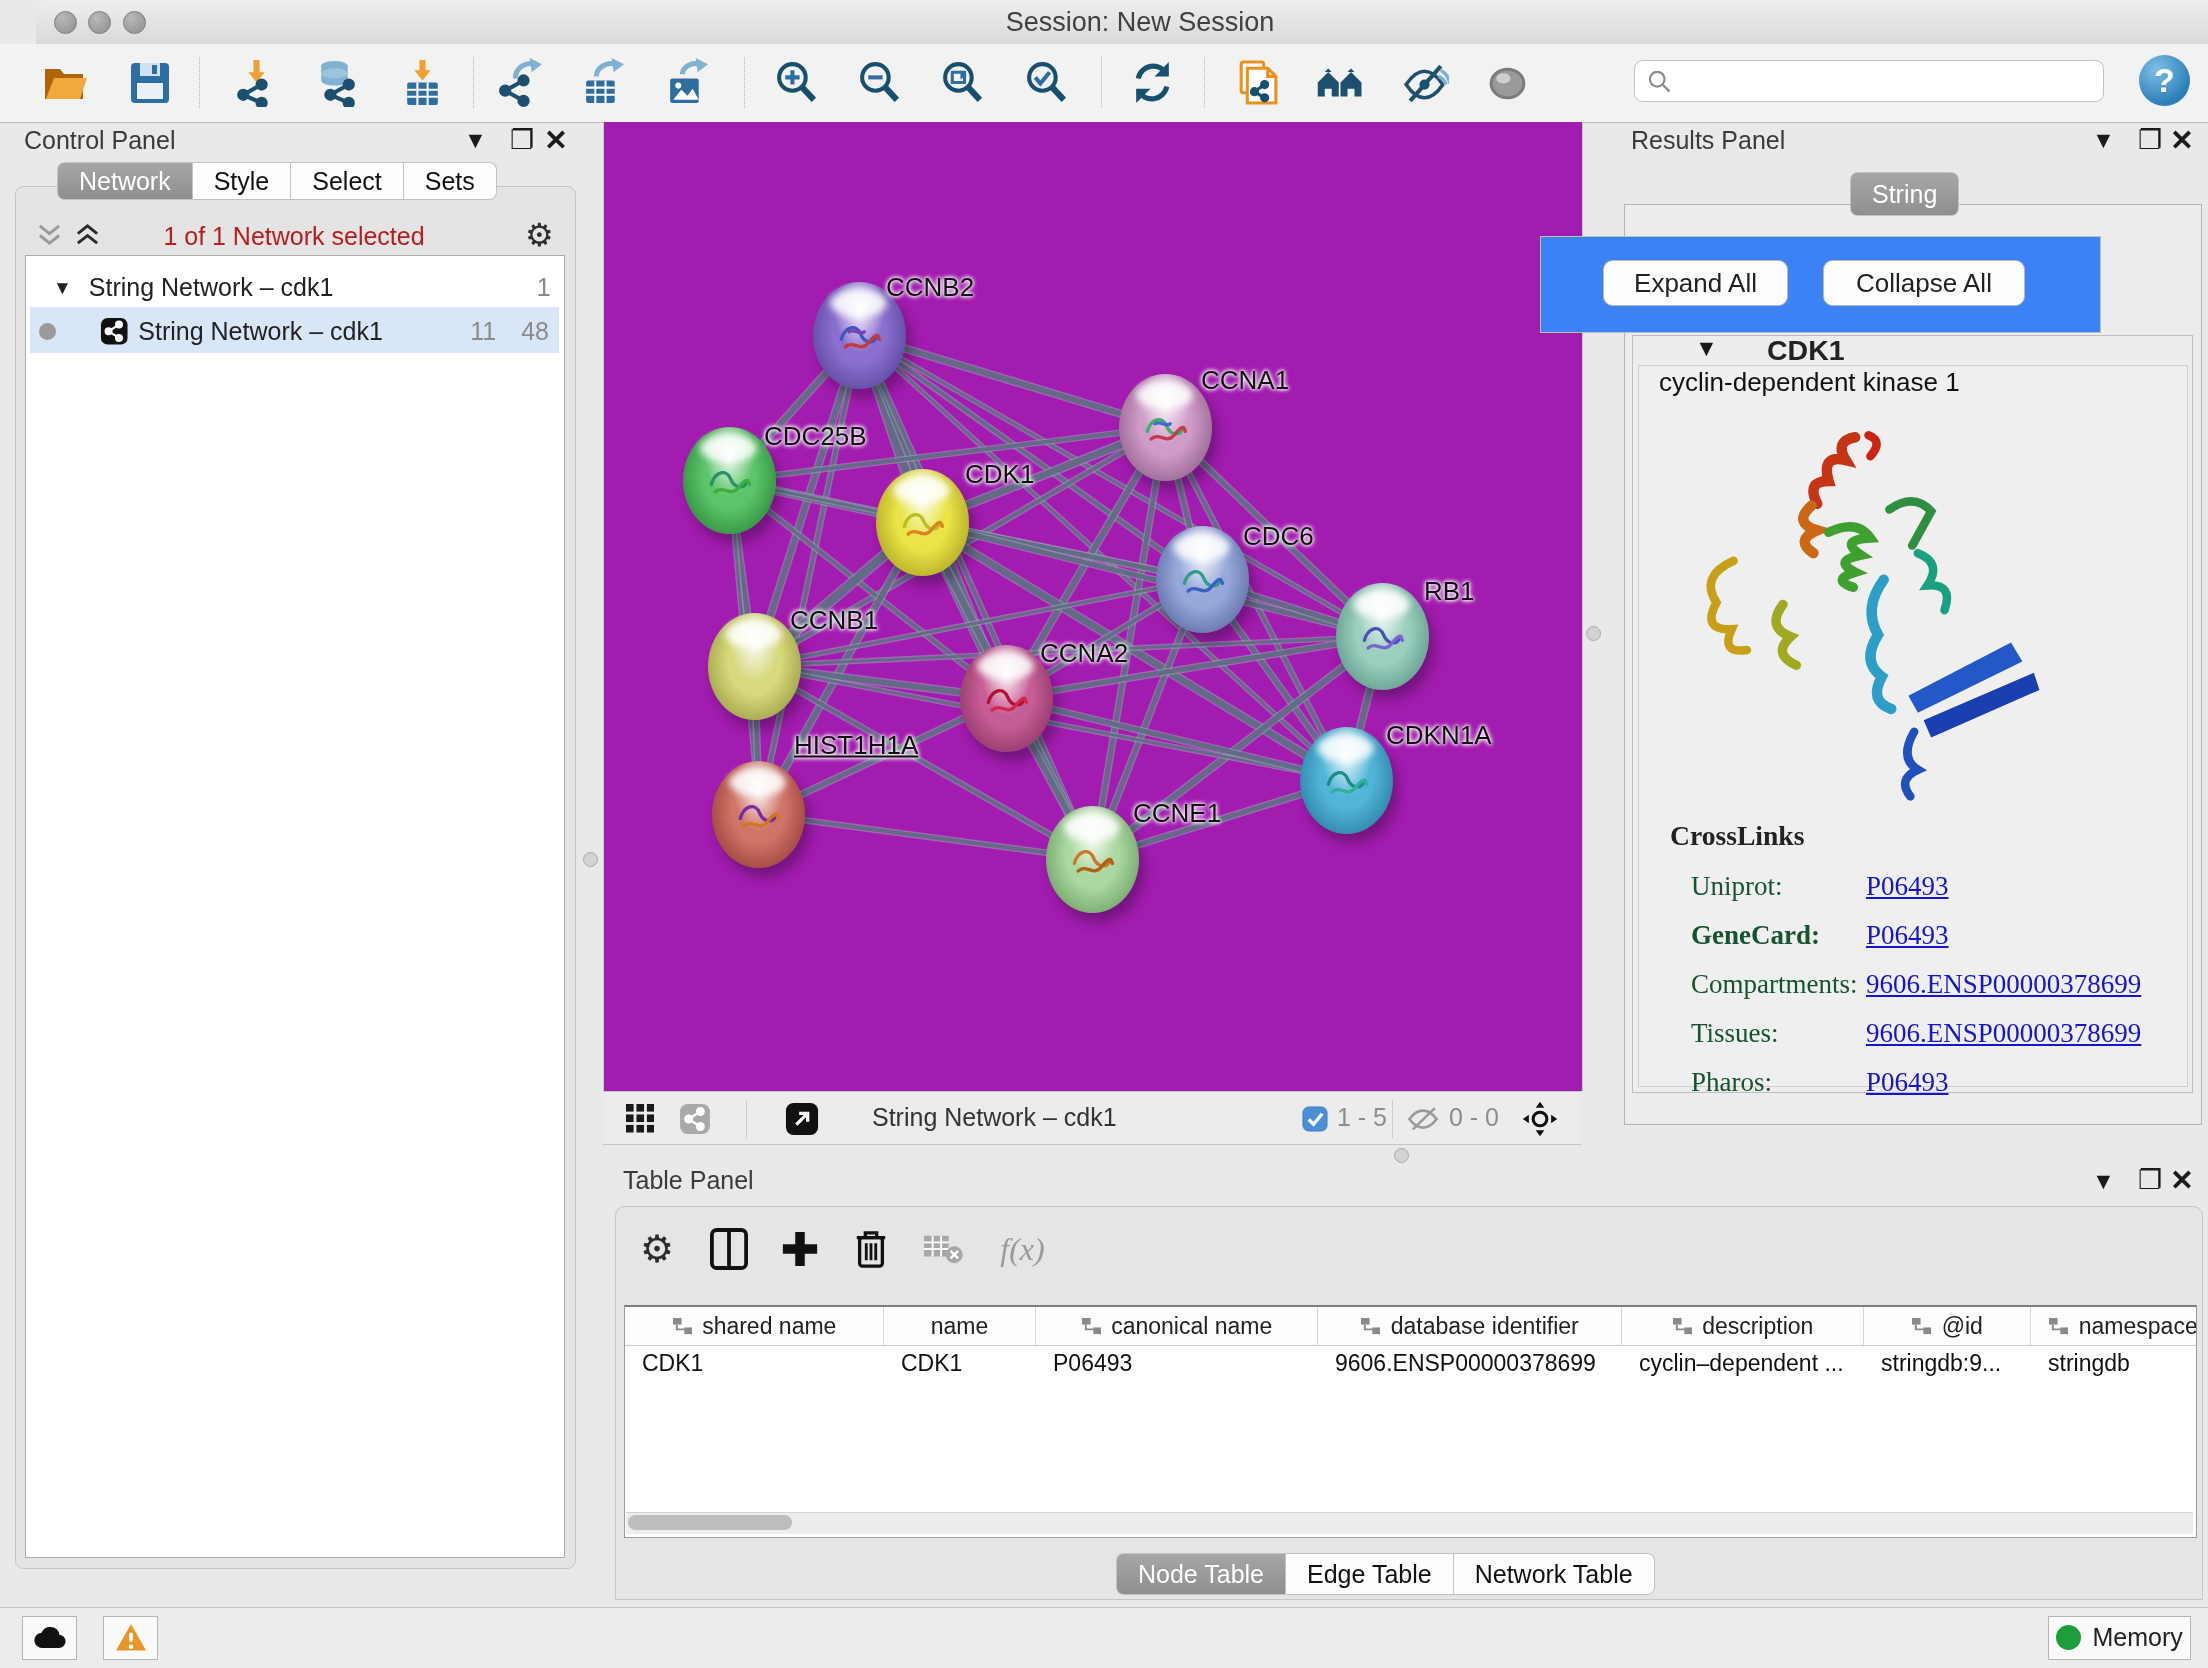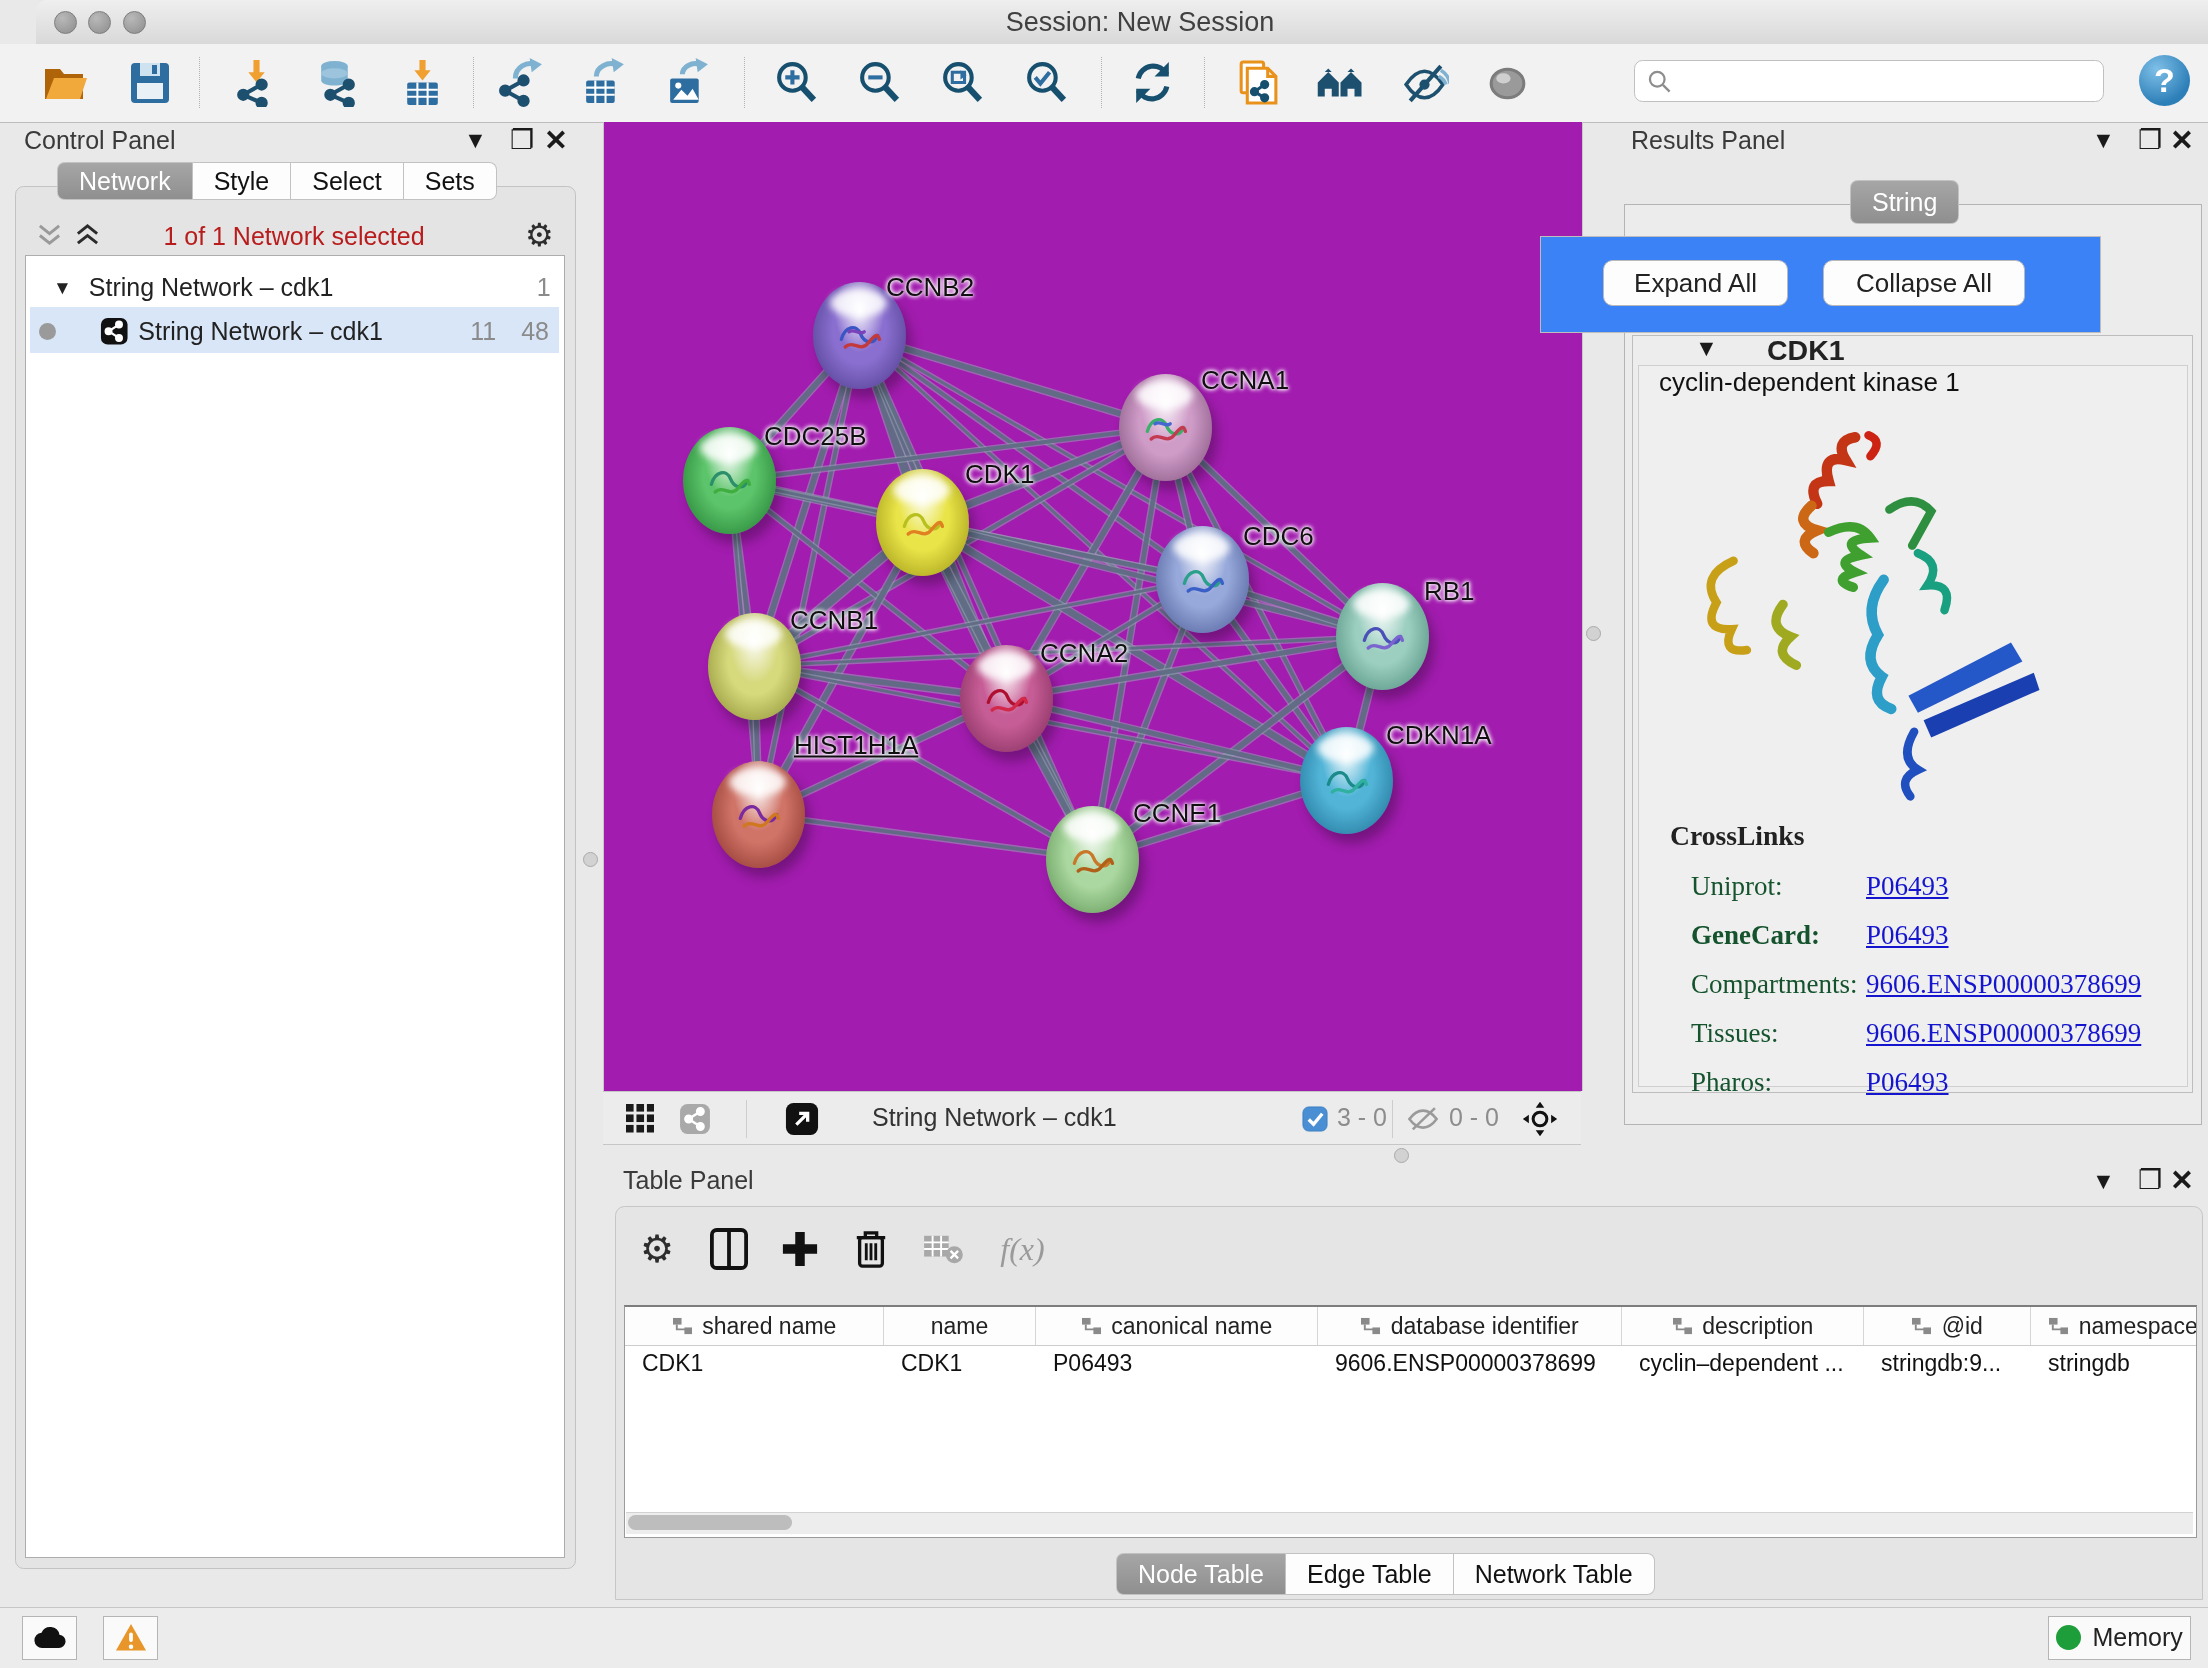--- a/index.html
+++ b/index.html
@@ -53,21 +53,21 @@
   .nlabel{position:absolute;transform:translateY(-50%);font-size:26px;color:#101010;
     text-shadow:0 0 4.8px #fff,0 0 4.8px #fff,0 0 2.9px #fff;white-space:nowrap;}
   #canvas-bar{left:603px;top:1091px;width:978px;height:52px;background:#ececec;
     border-top:1px solid #c6c6c6;border-bottom:1px solid #c6c6c6;}
   .cbi{position:absolute;top:8.6px;width:36px;height:36px;display:flex;align-items:center;justify-content:center;cursor:pointer;}
   .cbtxt{position:absolute;top:11.4px;font-size:25px;color:#8c8c8c;}
   .vdiv{position:absolute;top:7.6px;height:38px;border-left:1px solid #cdcdcd;}
   .dot-handle{position:absolute;width:13.3px;height:13.3px;border-radius:50%;background:#d2d2d2;border:1px solid #aaa;cursor:pointer;}
   
   #rp-box{left:1624px;top:204px;width:576px;height:919px;background:#ececec;border:1.9px solid #b4b4b4;}
-  #rp-tab{left:1850px;top:180px;}
+  #rp-tab{left:1850px;top:172px;}
   #expand-sec{left:1540px;top:236px;width:559px;height:95px;background:#3b82f6;border:1px solid #bdbdbd;}
   .rbtn{position:absolute;top:23px;height:44px;background:#fdfdfd;border:1px solid #b9b9b9;border-radius:9.5px;
     font-size:26px;display:flex;align-items:center;justify-content:center;cursor:pointer;}
   #cdk1-box{left:1632px;top:335px;width:559px;height:756px;background:#ededed;border:1px solid #bdbdbd;}
   #cdk1-inner{left:1638px;top:365px;width:548px;height:720px;background:#efefef;border:1px solid #cfcfcf;}
   #gene-name{left:1767px;top:335px;height:30px;line-height:30px;font-size:28.5px;font-weight:bold;}
   #gene-desc{left:1659px;top:367px;font-size:26px;color:#111;}
   .serif{font-family:"Liberation Serif",serif;}
   .xl-label{font-size:27px;color:#14532d;}
   .xl-link{font-size:27px;color:#1515d0;text-decoration:underline;cursor:pointer;}
@@ -513,21 +513,21 @@
         <path d="M12 24 24 12M15 12h9v9" stroke="#fff" stroke-width="3.5" fill="none"></path>
       </svg>
   </div>
   <div class="cbtxt" style="left:269px;color:#333">String Network – cdk1</div>
   <div class="cbi" style="left:694px">
     <svg width="26" height="26" viewBox="0 0 27 27">
         <rect x="1" y="1" width="25" height="25" rx="6" fill="#4a8fd4" stroke="#3a7fc0"></rect>
         <path d="M7 14l5 5 9-11" stroke="#fff" stroke-width="3.5" fill="none"></path>
       </svg>
   </div>
-  <div class="cbtxt" style="left:734px">3 - 0</div>
+  <div class="cbtxt" style="left:734px">1 - 5</div>
   <div class="vdiv" style="left:789px"></div>
   <div class="cbi" style="left:802px">
     <svg width="34" height="28.5" viewBox="0 0 40 30">
         <path d="M4 16c5-7 10-10 16-10s11 3 16 10c-5 7-10 10-16 10S9 23 4 16z" stroke="#9a9a9a" stroke-width="3" fill="none"></path>
         <path d="M8 28 34 3" stroke="#9a9a9a" stroke-width="3"></path>
       </svg>
   </div>
   <div class="cbtxt" style="left:846px">0 - 0</div>
   <div class="cbi" style="left:919px">
     <svg width="40" height="40" viewBox="0 0 42 42">

